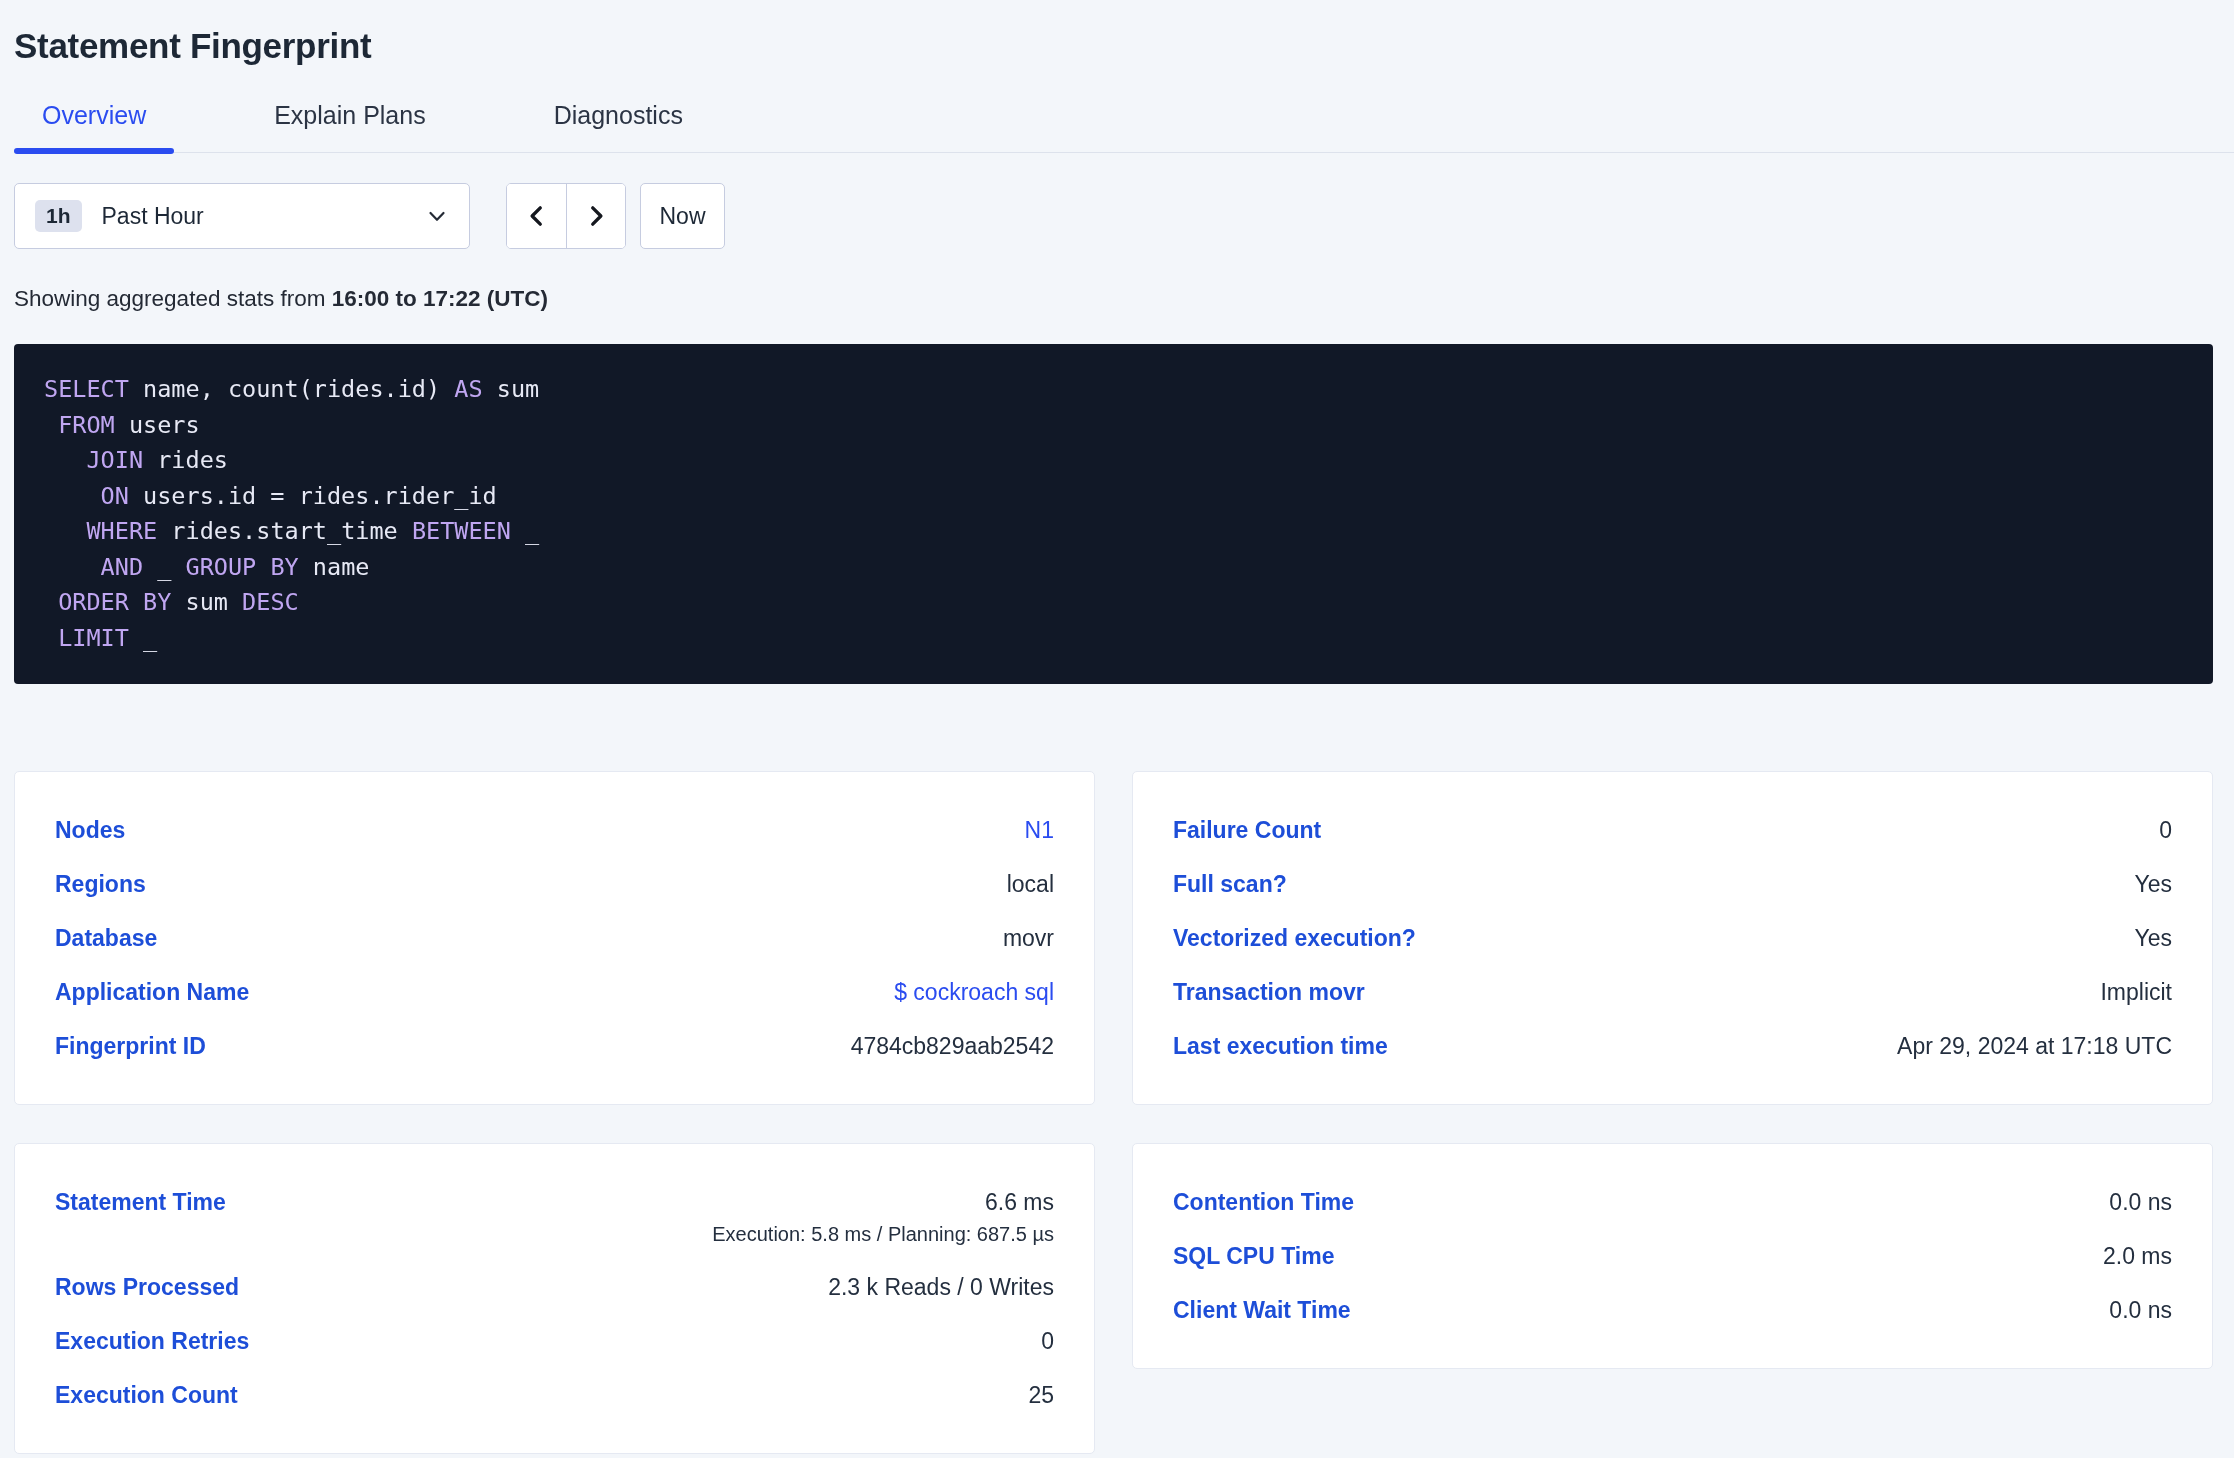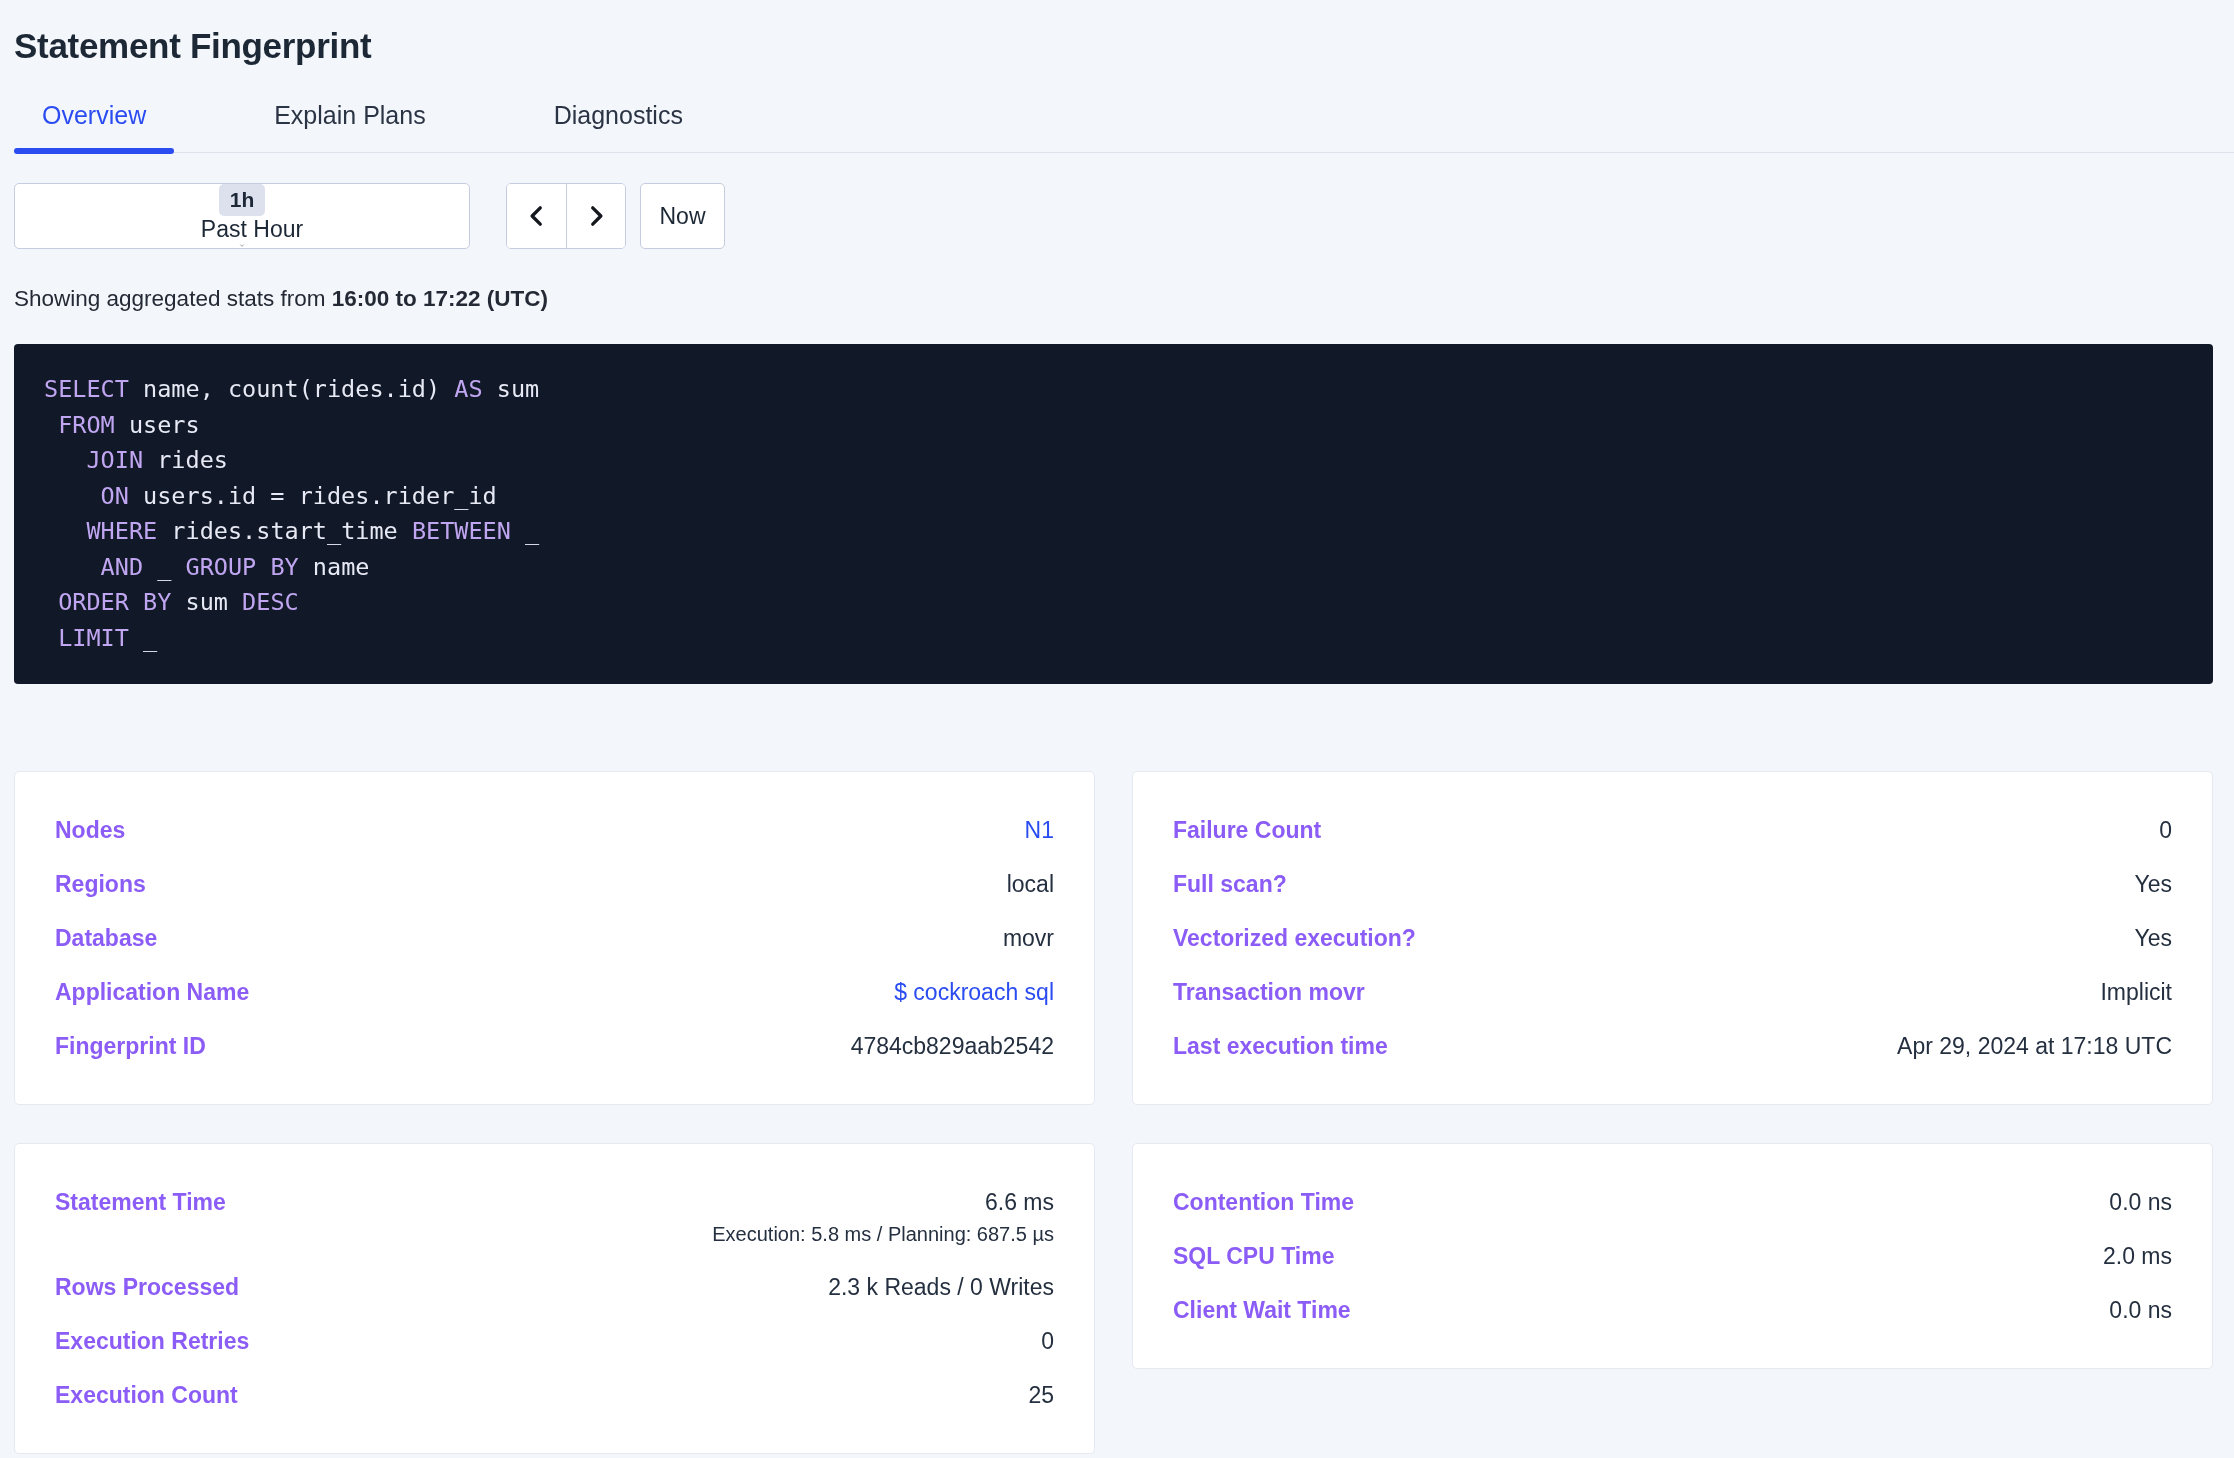--- a/index.html
+++ b/index.html
@@ -39,21 +39,21 @@
   }
   .tab.active{color:var(--accent-blue);}
   .tab.active::after{
     content:"";position:absolute;left:0;right:0;bottom:-2px;height:6px;
     background:var(--accent-blue);border-radius:3px;
   }
 
   .controls{margin-top:30px;display:flex;align-items:stretch;height:66px;}
   .time-picker{
     width:456px;background:#fff;border:1px solid var(--border-btn);border-radius:5px;
-    display:flex;align-items:center;padding:0 20px;cursor:pointer;flex-direction:column;
+    display:flex;align-items:center;padding:0 20px;cursor:pointer;
   }
   .badge{
     background:#dde1ee;border-radius:5px;padding:4px 11px;
     font-size:21px;font-weight:700;color:#1d2836;
   }
   .picker-label{margin-left:20px;font-size:23px;color:#1d2836;flex:1;}
   .arrow-group{
     margin-left:36px;display:flex;background:#fff;
     border:1px solid var(--border-btn);border-radius:5px;overflow:hidden;
   }
@@ -85,21 +85,21 @@
     margin-top:87px;
     display:grid;grid-template-columns:1fr 1fr;
     column-gap:37px;row-gap:38px;align-items:start;
   }
   .card{
     background:#fff;border:1px solid #e5e9f2;border-radius:5px;
     padding:44px 40px;
   }
   .card-row{display:flex;justify-content:space-between;align-items:flex-start;}
   .card-row + .card-row{margin-top:26px;}
-  .row-label{font-weight:700;font-size:23px;line-height:28px;color:#8b5cf6;padding-right:30px;white-space:nowrap;}
+  .row-label{font-weight:700;font-size:23px;line-height:28px;color:#1d4ed8;padding-right:30px;white-space:nowrap;}
   .row-value-wrap{display:flex;flex-direction:column;align-items:flex-end;text-align:right;}
   .row-value{font-size:23px;line-height:28px;color:#242f3f;}
   .row-value.link{color:var(--accent-blue);cursor:pointer;}
   .row-subvalue{font-size:20px;line-height:26px;color:#242f3f;margin-top:5px;}
 </style>
 </head>
 <body>
 
 <div class="page">
 

